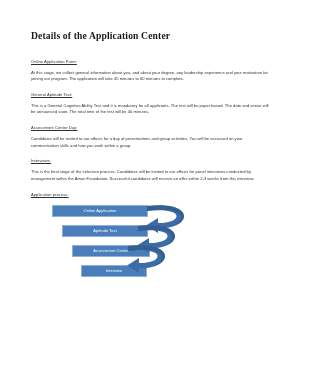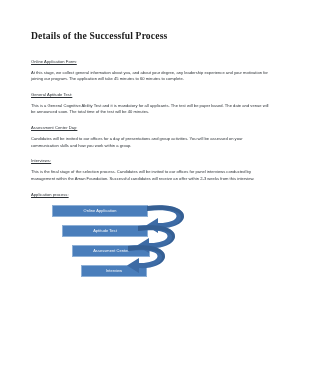--- a/index.html
+++ b/index.html
@@ -90,21 +90,21 @@
   }
   .arrow.a0 { left: 112px; top: -3px; }
   .arrow.a1 { left: 103px; top: 17px; }
   .arrow.a2 { left: 93px;  top: 37px; }
 </style>
 </head>
 <body>
 
 <div class="page">
 
-  <h1 class="doc-title">Details of the Successful Process</h1>
+  <h1 class="doc-title">Details of the Application Center</h1>
 
   <div class="section">
     <p class="section-heading">Online Application Form:</p>
     <p class="section-body">At this stage, we collect general information about you, and about your degree, any leadership experience and your motivation for joining our program. The application will take 45 minutes to 60 minutes to complete.</p>
   </div>
 
   <div class="section">
     <p class="section-heading">General Aptitude Test:</p>
     <p class="section-body">This is a General Cognitive Ability Test and it is mandatory for all applicants. The test will be paper based. The date and venue will be announced soon. The total time of the test will be 40 minutes.</p>
   </div>

